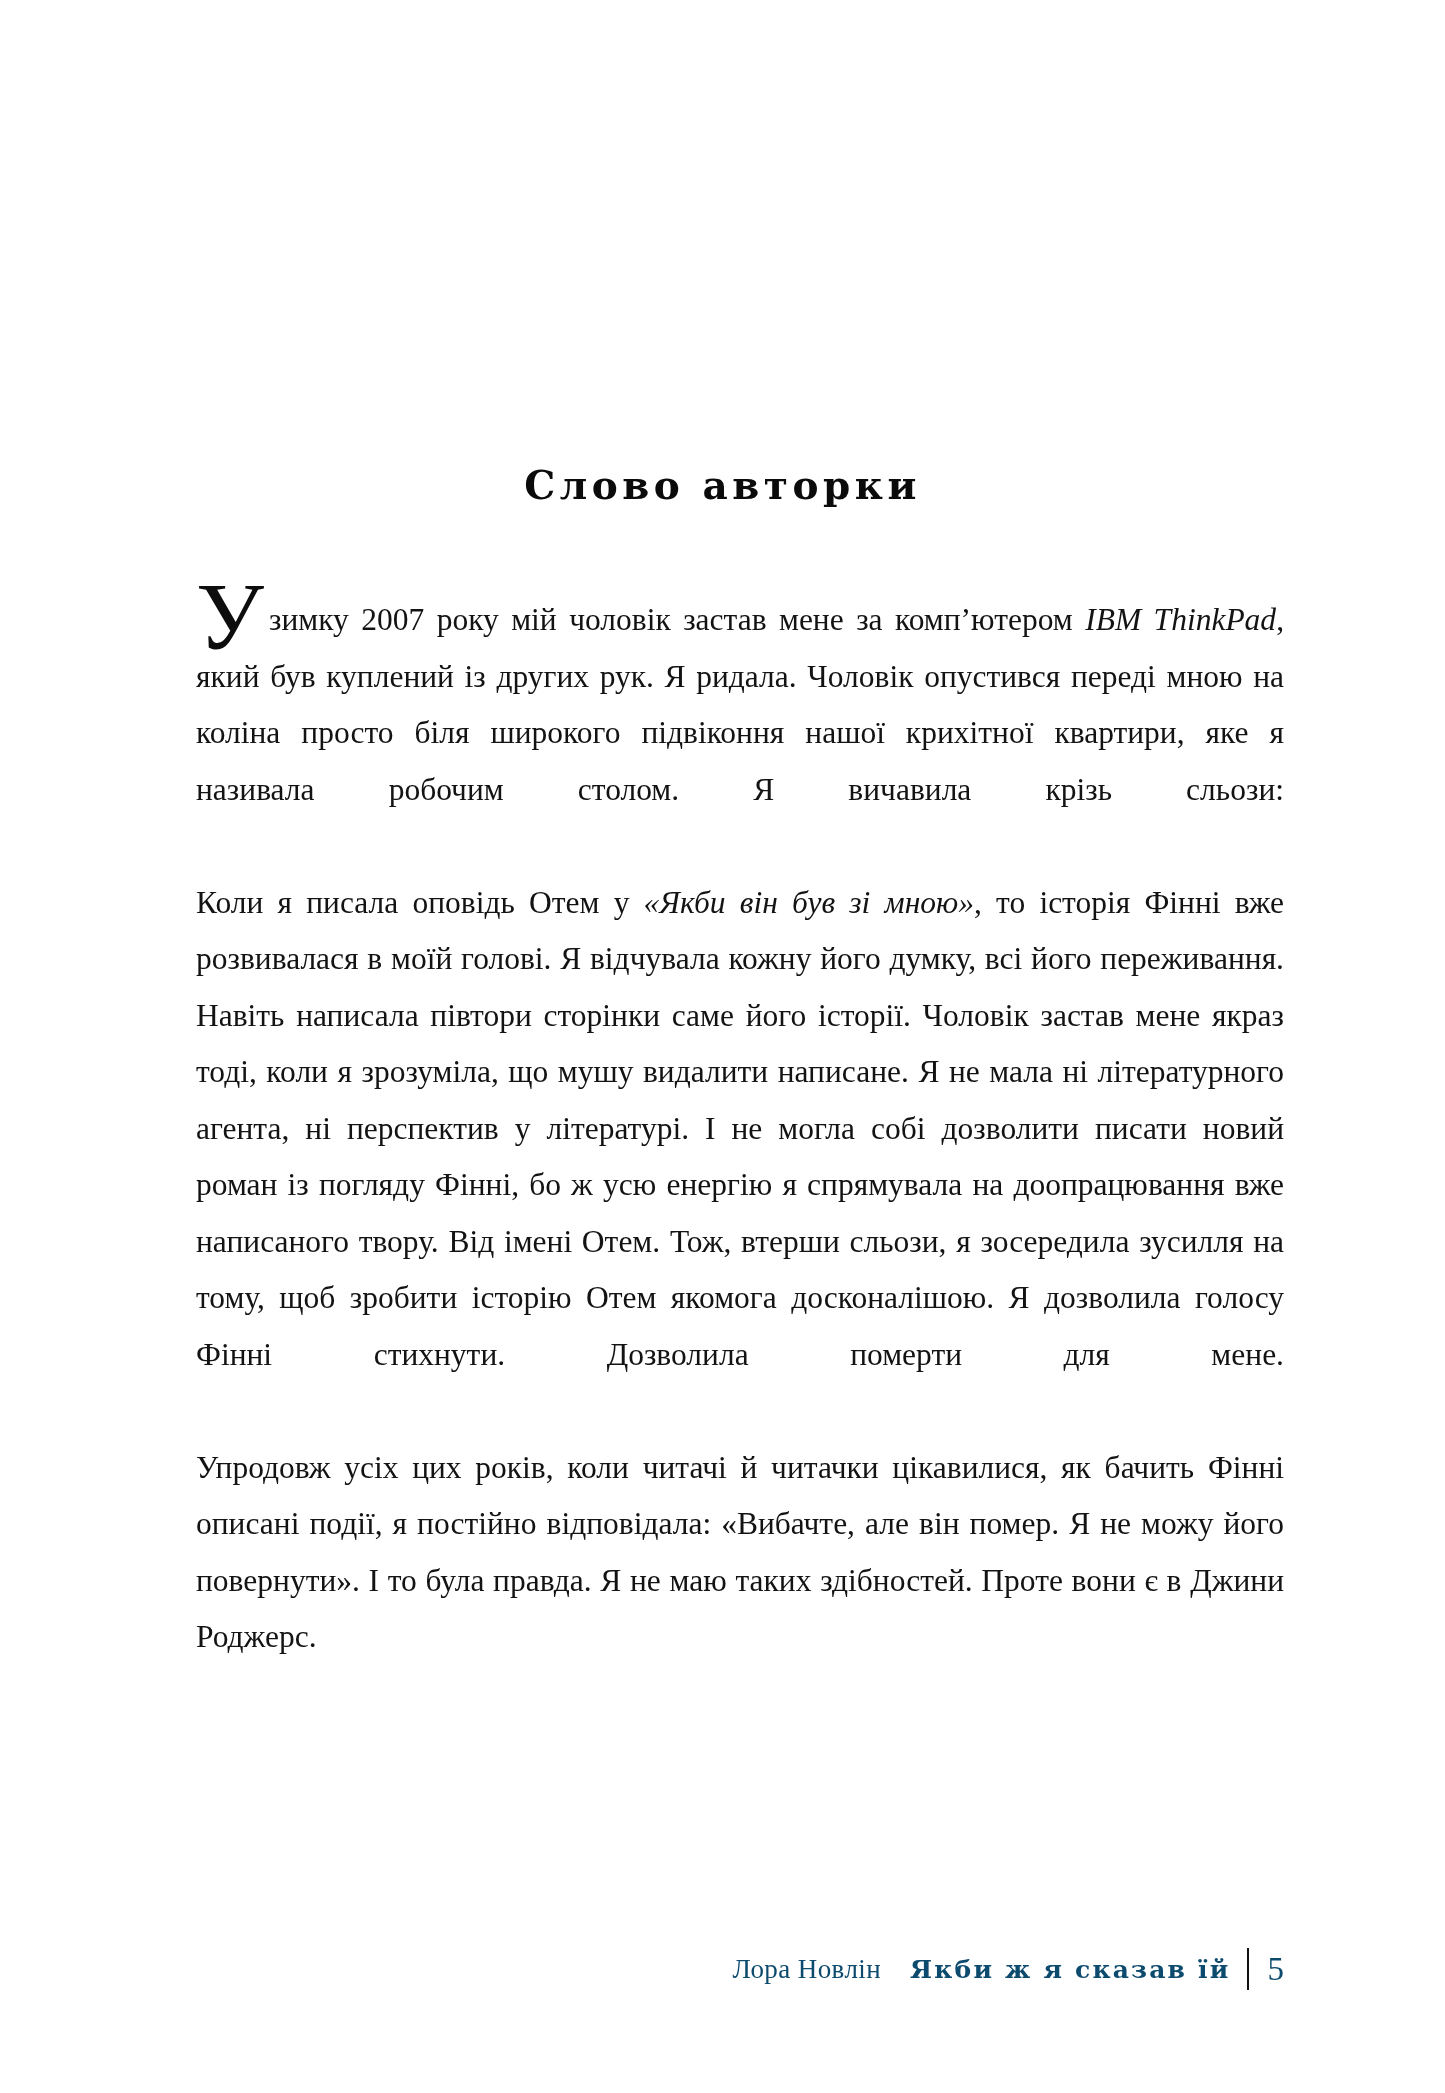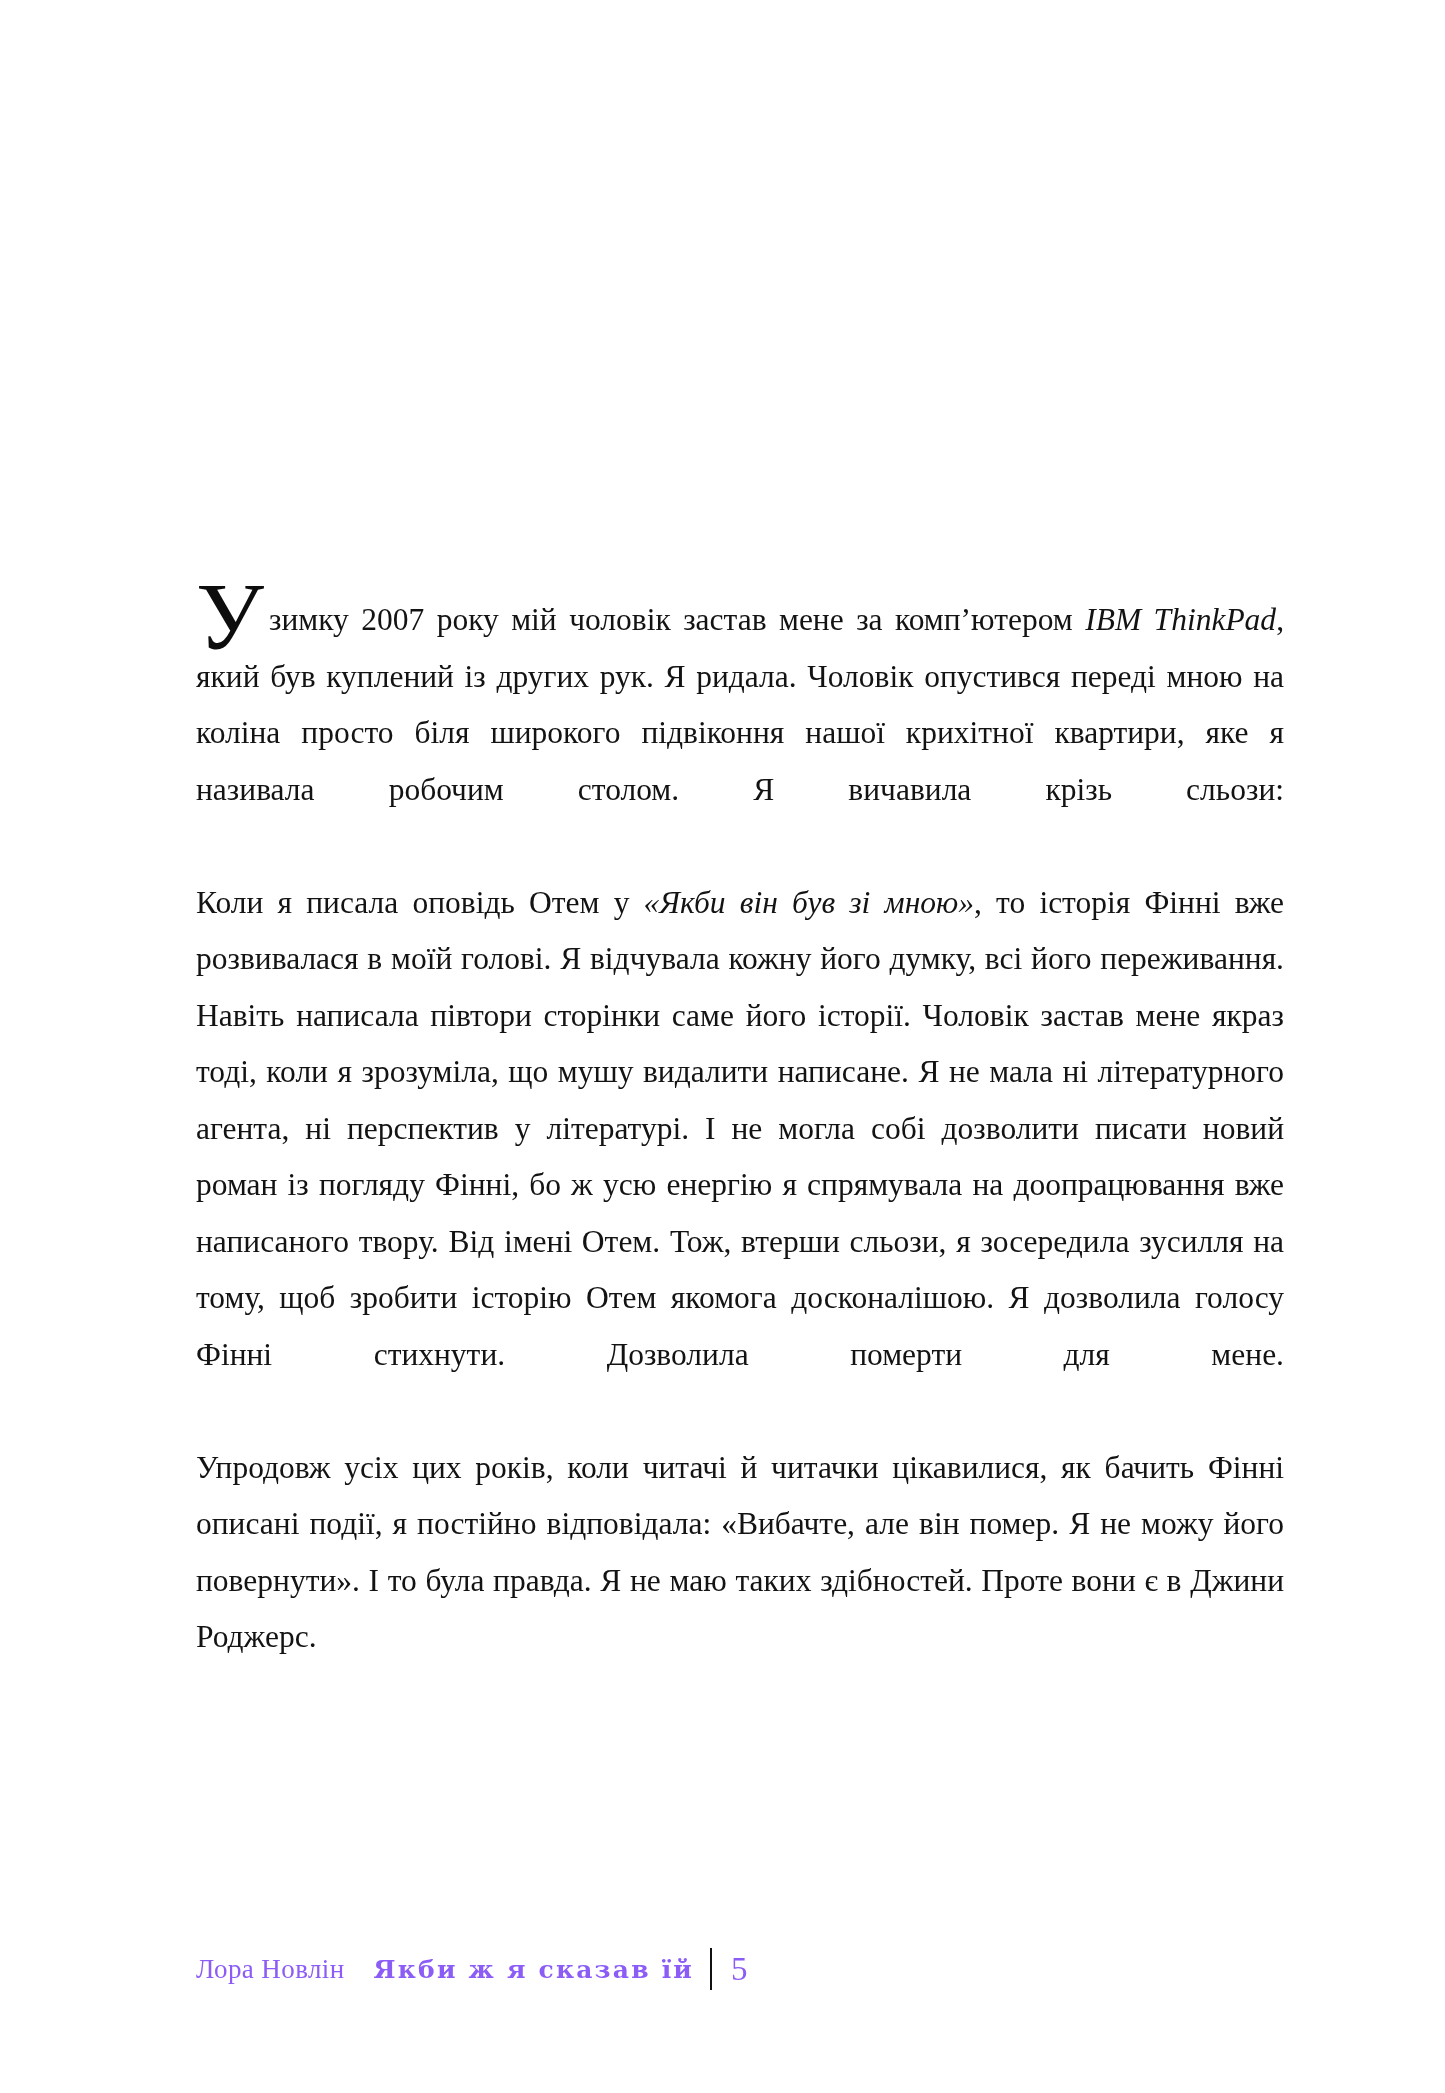--- a/index.html
+++ b/index.html
@@ -87,24 +87,24 @@
     width: 100%;
   }
 
   
   .footer {
     position: absolute;
     left: 196px;
     top: 1948px;
     width: 1088px;
     display: flex;
-    justify-content: flex-start;
+    justify-content: flex-end;
     align-items: center;
     font-size: 26px;
-    color: #8b5cf6;
+    color: #0c4a6e;
   }
   .footer-author {
     font-family: "Liberation Serif", "DejaVu Serif", serif;
     font-size: 27px;
     letter-spacing: 0.4px;
     white-space: pre;
   }
   .footer-book {
     font-family: "DejaVu Serif", "Liberation Serif", serif;
     font-weight: 700;
@@ -124,20 +124,21 @@
     font-family: "Liberation Serif", "DejaVu Serif", serif;
     font-size: 33px;
     line-height: 1;
   }
 </style>
 </head>
 <body>
 
 <div class="page">
 
+  <h1 class="chapter-title">Слово авторки</h1>
 
   <div class="textblock">
 
     <p class="dropcap-para">
       <span class="dropcap">У</span><span>зимку 2007 року мій чоловік застав мене за комп’ютером </span><span class="it">IBM ThinkPad</span><span>, який був куплений із других рук. Я ридала. Чоловік опустився переді мною на коліна просто біля широкого підвіконня нашої крихітної квартири, яке я називала робочим столом. Я вичавила крізь сльози:</span>
     </p>
 
 
     <p class="para-indent">
       <span>Коли я писала оповідь Отем у </span><span class="it">«Якби він був зі мною»</span><span>, то історія Фінні вже розвивалася в моїй голові. Я відчувала кожну його думку, всі його переживання. Навіть написала півтори сторінки саме його історії. Чоловік застав мене якраз тоді, коли я зрозуміла, що мушу видалити написане. Я не мала ні літературного агента, ні перспектив у літературі. І не могла собі дозволити писати новий роман із погляду Фінні, бо ж усю енергію я спрямувала на доопрацювання вже написаного твору. Від імені Отем. Тож, втерши сльози, я зосередила зусилля на тому, щоб зробити історію Отем якомога досконалішою. Я дозволила голосу Фінні стихнути. Дозволила померти для мене.</span>

